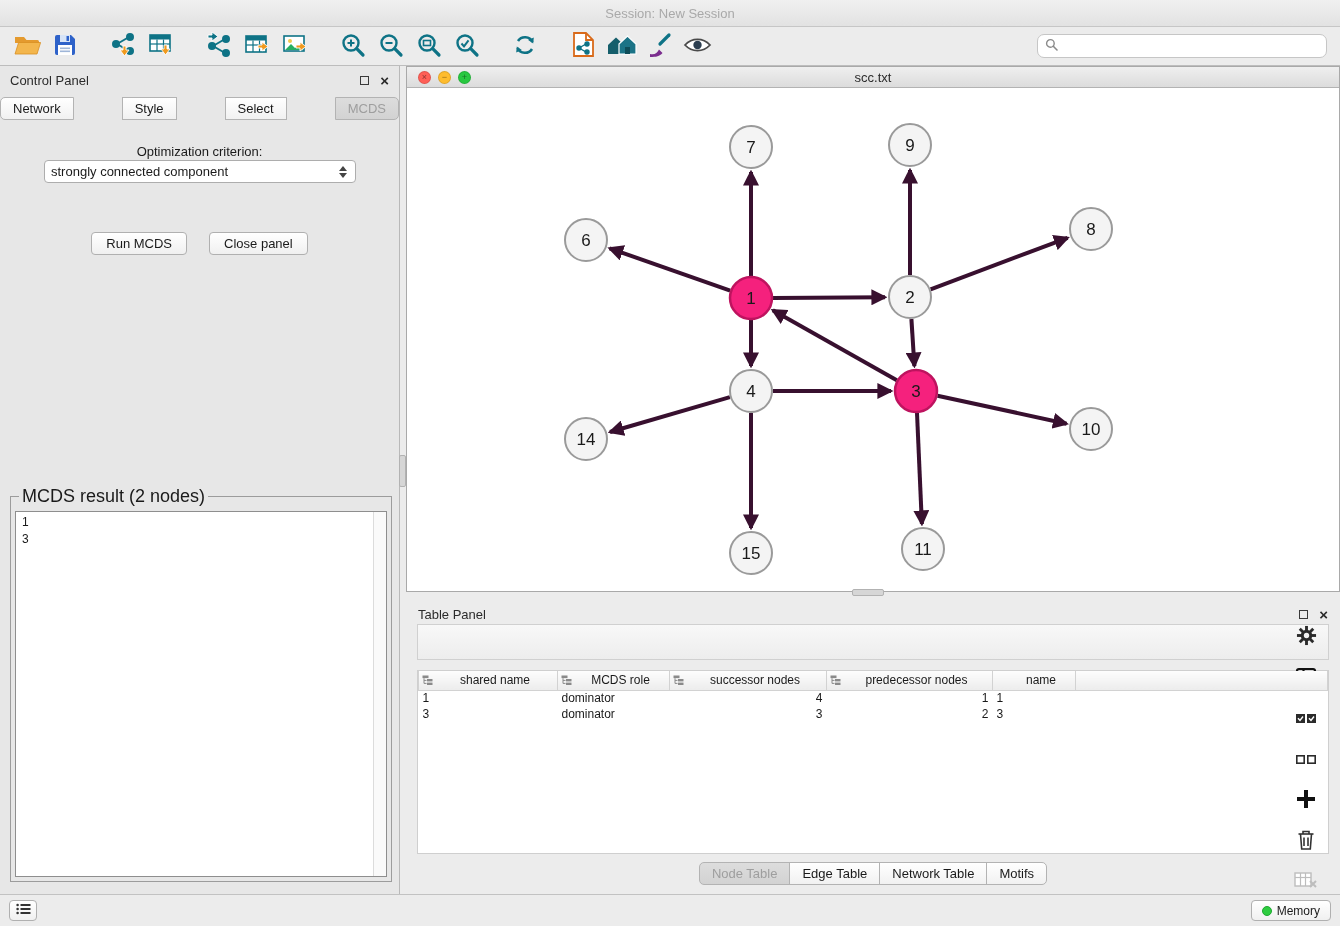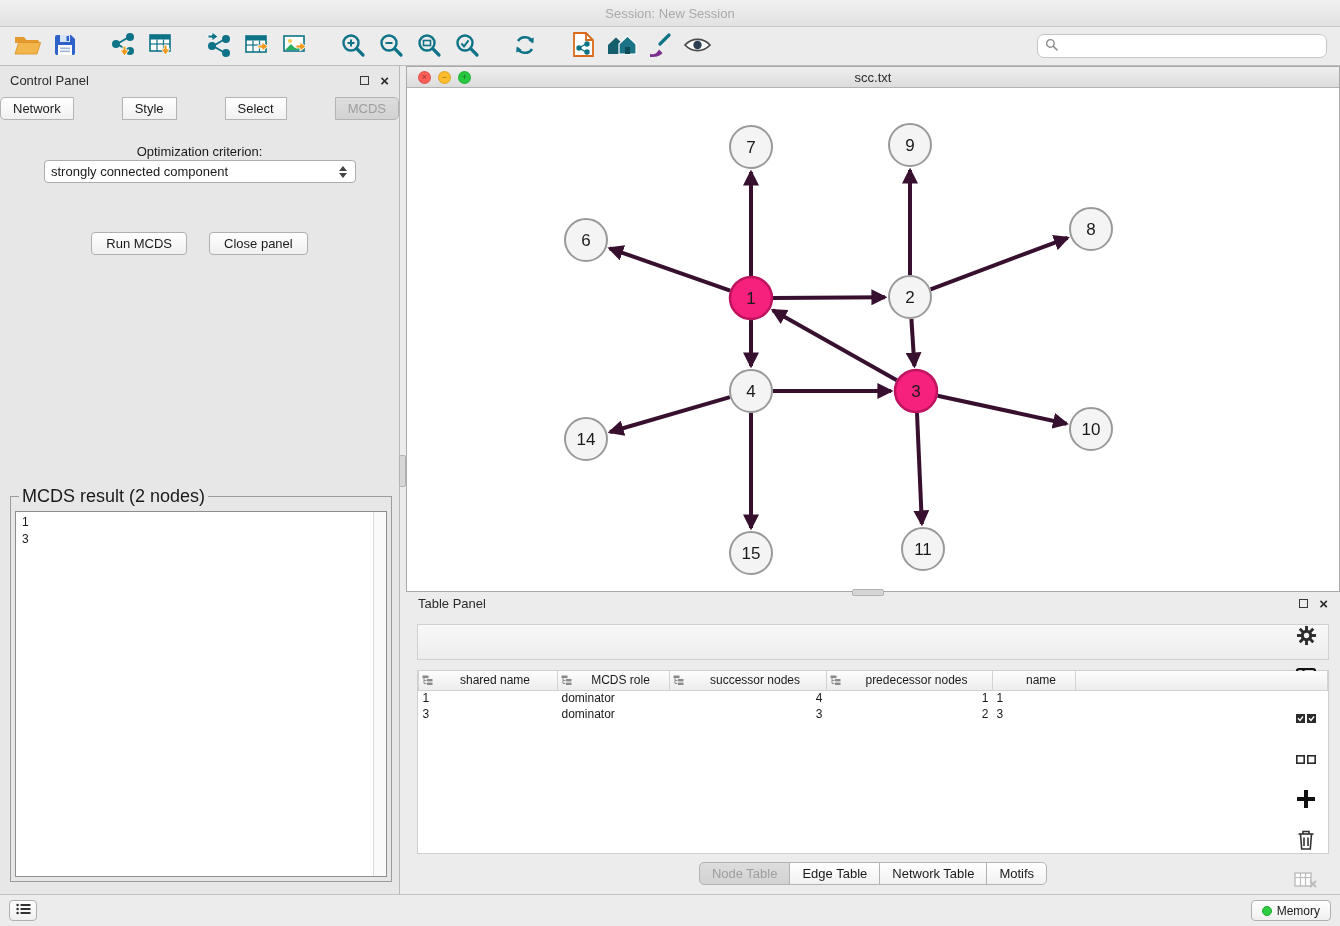--- a/index.html
+++ b/index.html
@@ -70,21 +70,21 @@
   .light.red { background:#ff5f57; } .light.yellow { background:#febc2e; } .light.green { background:#28c840; }
   .net-canvas { position:absolute; left:0; top:21px; right:0; bottom:0; background:#fff; }
 
   .v-grip { position:absolute; left:399px; top:455px; width:7px; height:32px;
     background:#d6d6d6; border:1px solid #b2b2b2; border-radius:2px; }
   .h-grip { position:absolute; left:852px; top:589px; width:32px; height:7px;
     background:#d6d6d6; border:1px solid #b2b2b2; border-radius:2px; }
 
   
   .table-panel { position:absolute; left:406px; top:596px; width:934px; height:294px; background:#ececec; }
-  .tp-header { height:26px; display:flex; align-items:flex-start; padding:0 12px;gap:8px; }
+  .tp-header { height:26px; display:flex; align-items:flex-end; padding:0 12px;gap:8px; }
   .tp-header .title { flex:1; font-size:13px; color:#2b2b2b; }
   .tp-toolbar { margin:2px 11px 0 11px; height:36px; background:linear-gradient(#f8f8f8,#ededed);
     border:1px solid #d0d0d0; display:flex; align-items:flex-end; padding:0 10px; gap:17px;flex-direction:column; }
   .tp-toolbar .ticon { display:flex; align-items:center; justify-content:center; width:24px; height:24px; }
   .fx-label { font-family:"Liberation Serif", serif; font-style:italic; font-size:16px; color:#aaa; }
 
   .table-wrap { margin:10px 11px 0 11px; background:#fff; border:1px solid #cfcfcf; height:184px; overflow:hidden; }
   table.data-table { border-collapse:collapse; width:100%; table-layout:fixed; }
   table.data-table th { height:19px; background:linear-gradient(#fdfdfd,#ececec);
     border:1px solid #d2d2d2; border-top:none; font-size:12px; font-weight:normal; color:#1a1a1a;

